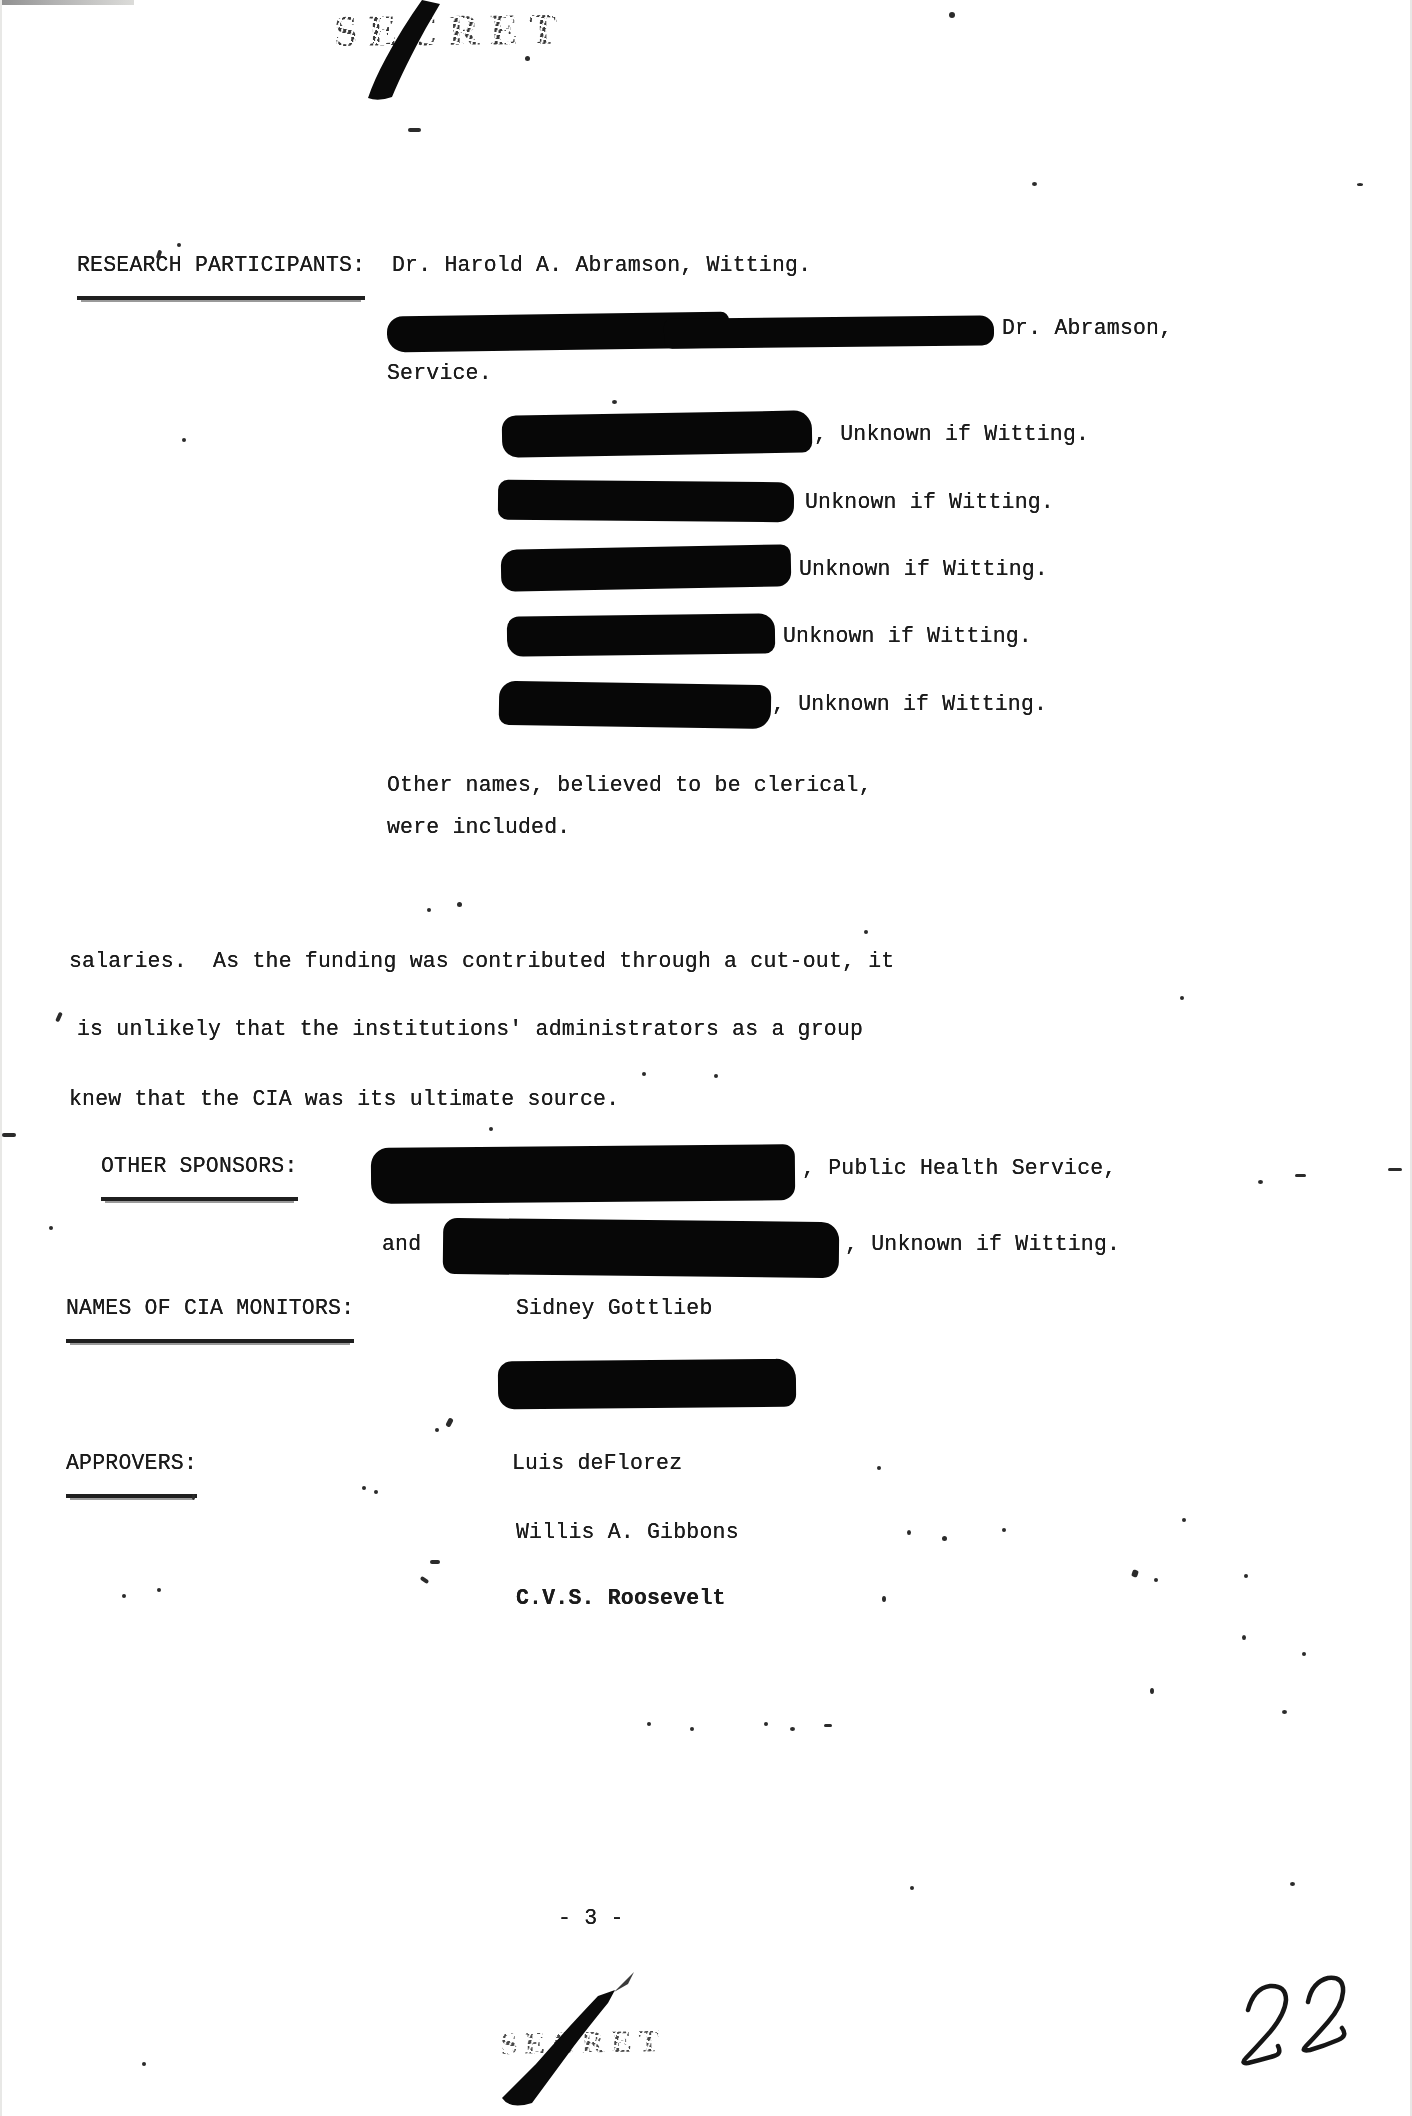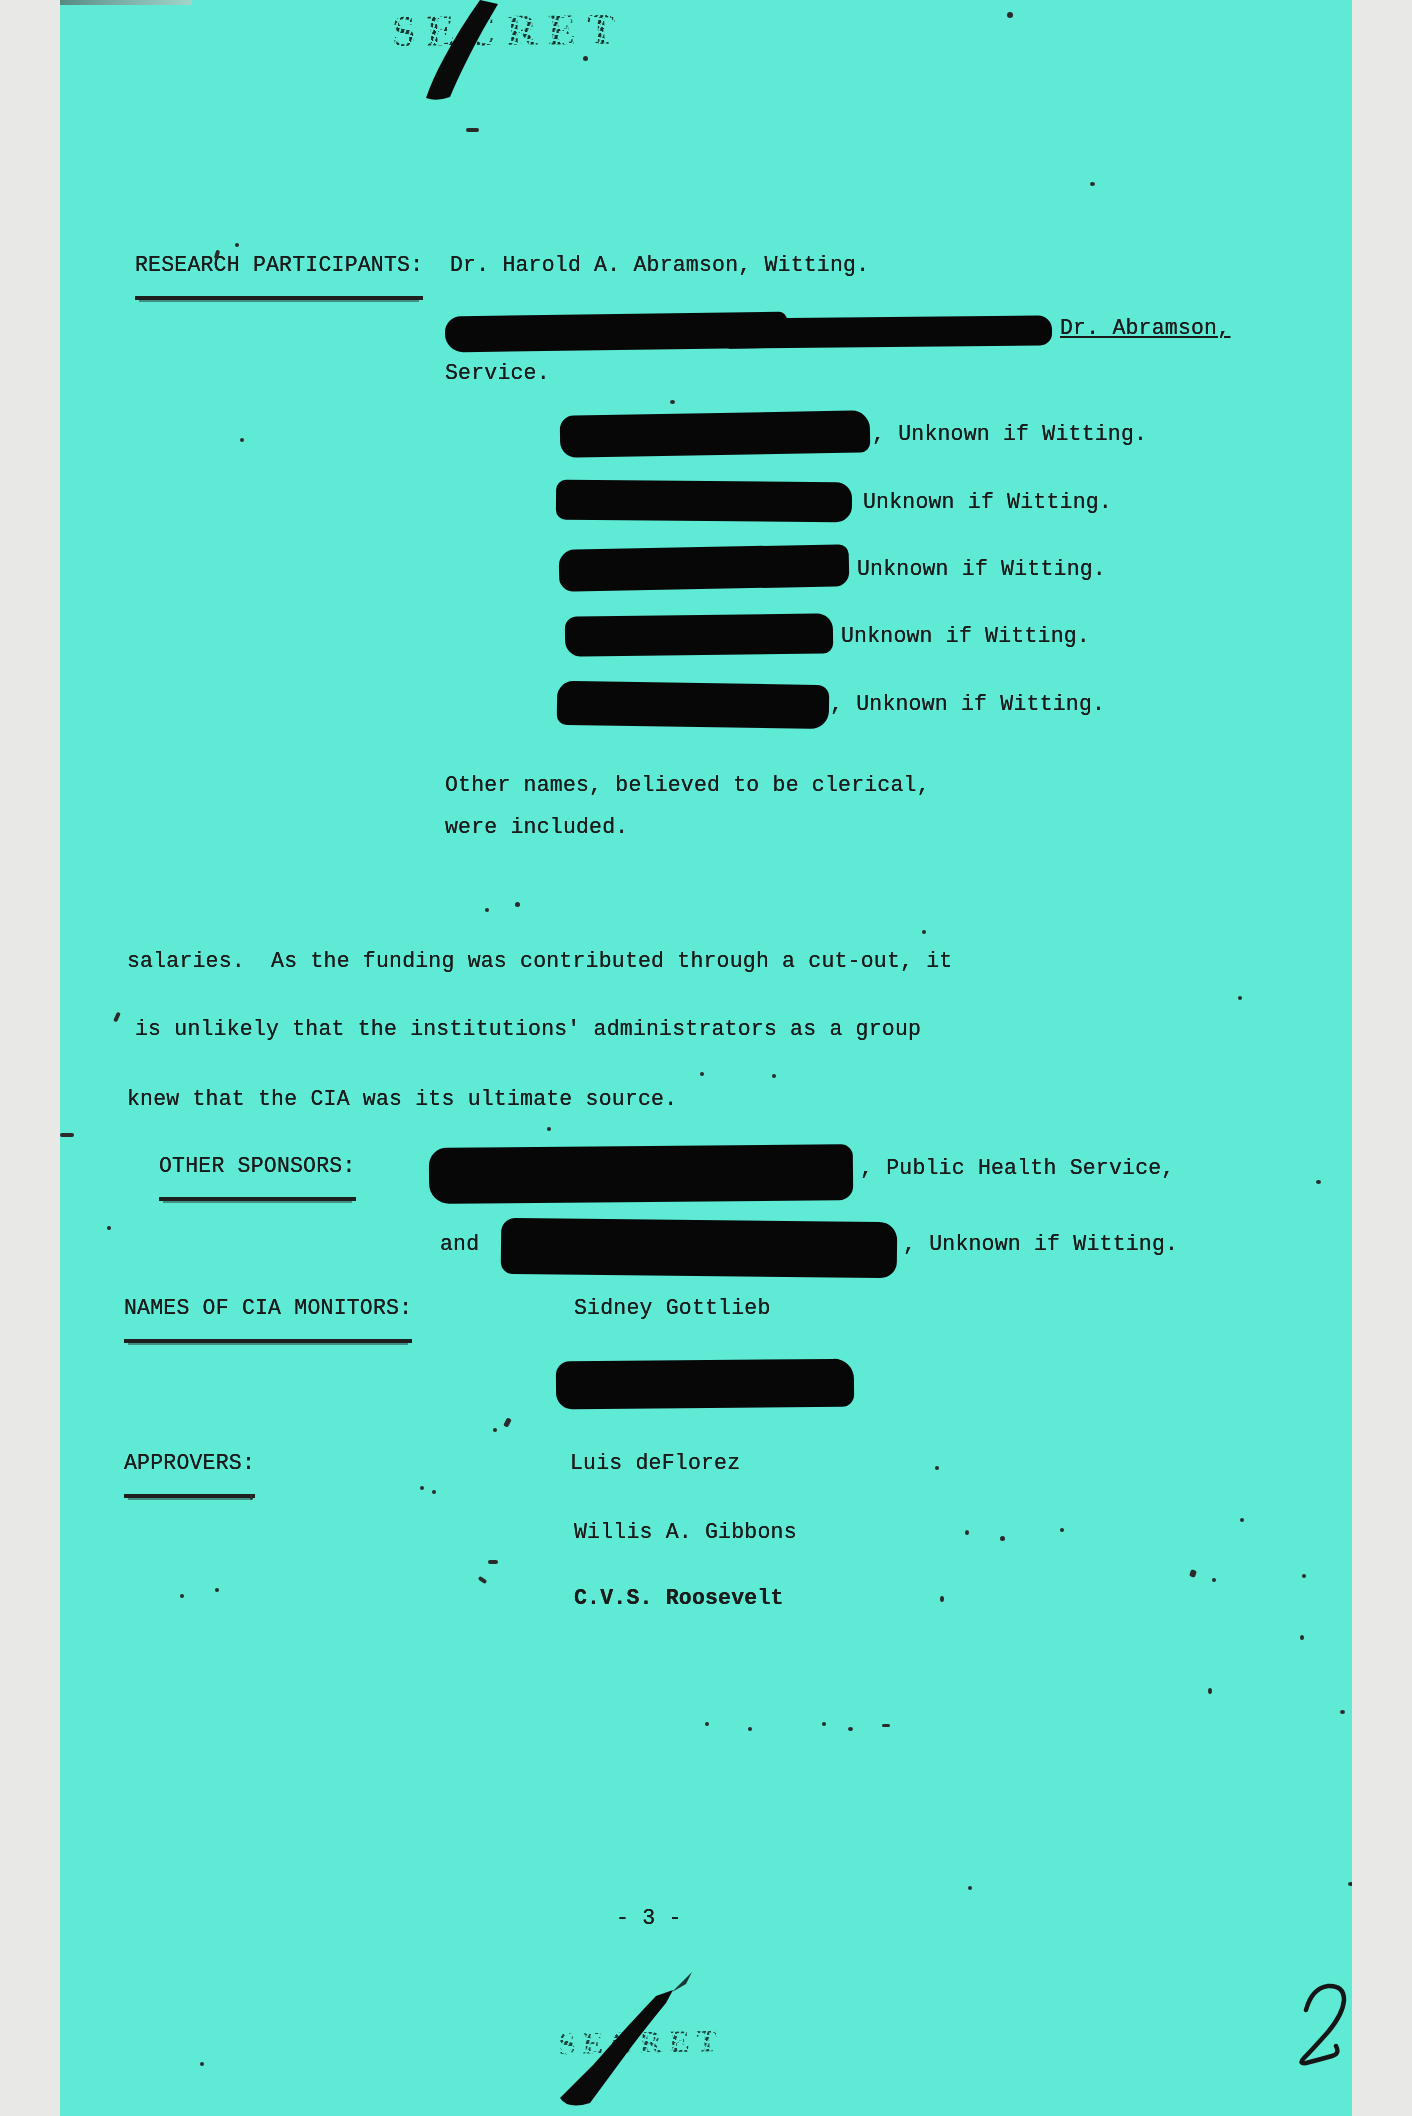--- a/index.html
+++ b/index.html
@@ -1,20 +1,20 @@
 <!DOCTYPE html>
 <html><head>
 <meta charset="utf-8">
 <style>
   html,body{margin:0;padding:0;background:#e8e8e6;}
   .page{
     position:relative;
-    width:1292px;height:2116px;
+    width:1408px;height:2116px;
     margin:0 auto;
-    background:#5eead4;
+    background:#ffffff;
     overflow:hidden;
     font-family:"Liberation Mono","DejaVu Sans Mono",monospace;
     font-size:21.5px;
     color:#1b1b1b;
   }
   .tline{
     position:absolute;
     white-space:pre;
     line-height:1.25;
     letter-spacing:.2px;
@@ -86,21 +86,21 @@
 
   <div class="edge-top"></div>
 
   <div class="stamp stamp-top">SECRET</div>
 
   <div class="tline" style="left:75px;top:252px;"><span class="uline">RESEARCH PARTICIPANTS:</span></div>
   <div class="tline" style="left:390px;top:252px;">Dr. Harold A. Abramson, Witting.</div>
 
   <div class="redact" style="left:385px;top:314px;width:342px;height:36px;transform:rotate(-.8deg);border-radius:16px 8px 10px 18px;"></div>
   <div class="redact" style="left:662px;top:317px;width:330px;height:30px;transform:rotate(-.6deg);border-radius:8px 14px 12px 8px;"></div>
-  <div class="tline" style="left:1000px;top:315px;text-decoration:underline;">Dr. Abramson,</div>
+  <div class="tline" style="left:1000px;top:315px;">Dr. Abramson,</div>
   <div class="tline" style="left:385px;top:360px;">Service.</div>
 
   <div class="redact" style="left:500px;top:413px;width:310px;height:42px;transform:rotate(-1deg);border-radius:14px 18px 10px 16px;"></div>
   <div class="tline" style="left:812px;top:421px;">, Unknown if Witting.</div>
 
   <div class="redact" style="left:496px;top:481px;width:296px;height:40px;transform:rotate(.5deg);border-radius:10px 16px 16px 10px;"></div>
   <div class="tline" style="left:803px;top:489px;">Unknown if Witting.</div>
 
   <div class="redact" style="left:499px;top:547px;width:290px;height:42px;transform:rotate(-1.1deg);border-radius:16px 10px 14px 14px;"></div>
   <div class="tline" style="left:797px;top:556px;">Unknown if Witting.</div>

